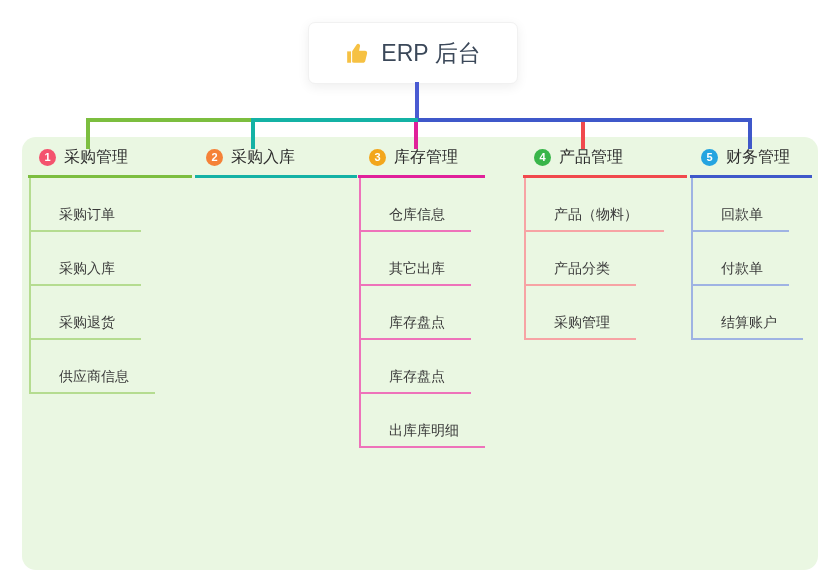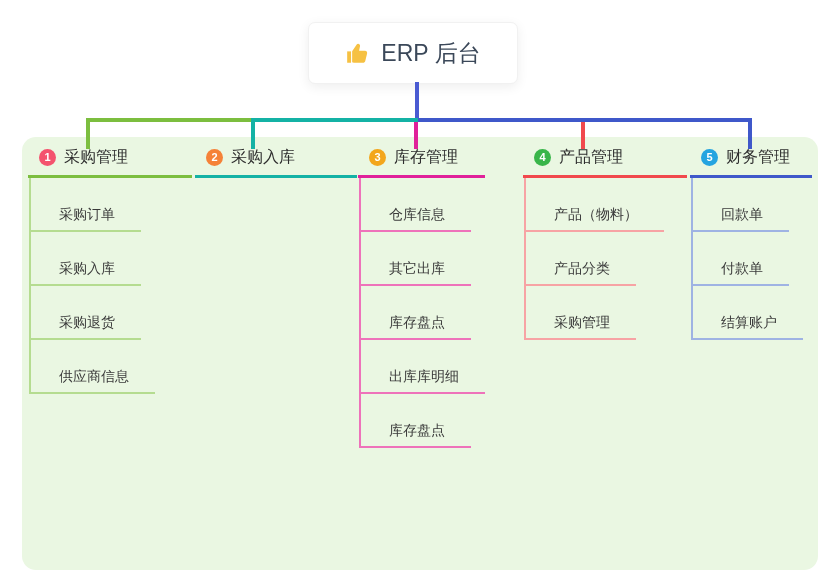--- a/index.html
+++ b/index.html
@@ -107,24 +107,24 @@
           <div class="child">
     <span class="child-label">仓库信息</span>
   </div>
           <div class="child">
     <span class="child-label">其它出库</span>
   </div>
           <div class="child">
     <span class="child-label">库存盘点</span>
   </div>
           <div class="child">
-    <span class="child-label">出库库明细</span>
+    <span class="child-label">库存盘点</span>
   </div>
           <div class="child">
-    <span class="child-label">库存盘点</span>
+    <span class="child-label">出库库明细</span>
   </div>
         </div>
   </div>
       <div class="branch" style="left: 523px; top: 146px; --main: #f1494d; --light: #f7a3a4; --badge: #39b54a; --tw: 164px;">
     <div class="branch-title">
       <span class="badge">4</span>
       <span class="btext">产品管理</span>
     </div>
     <div class="children">
           <div class="child">

